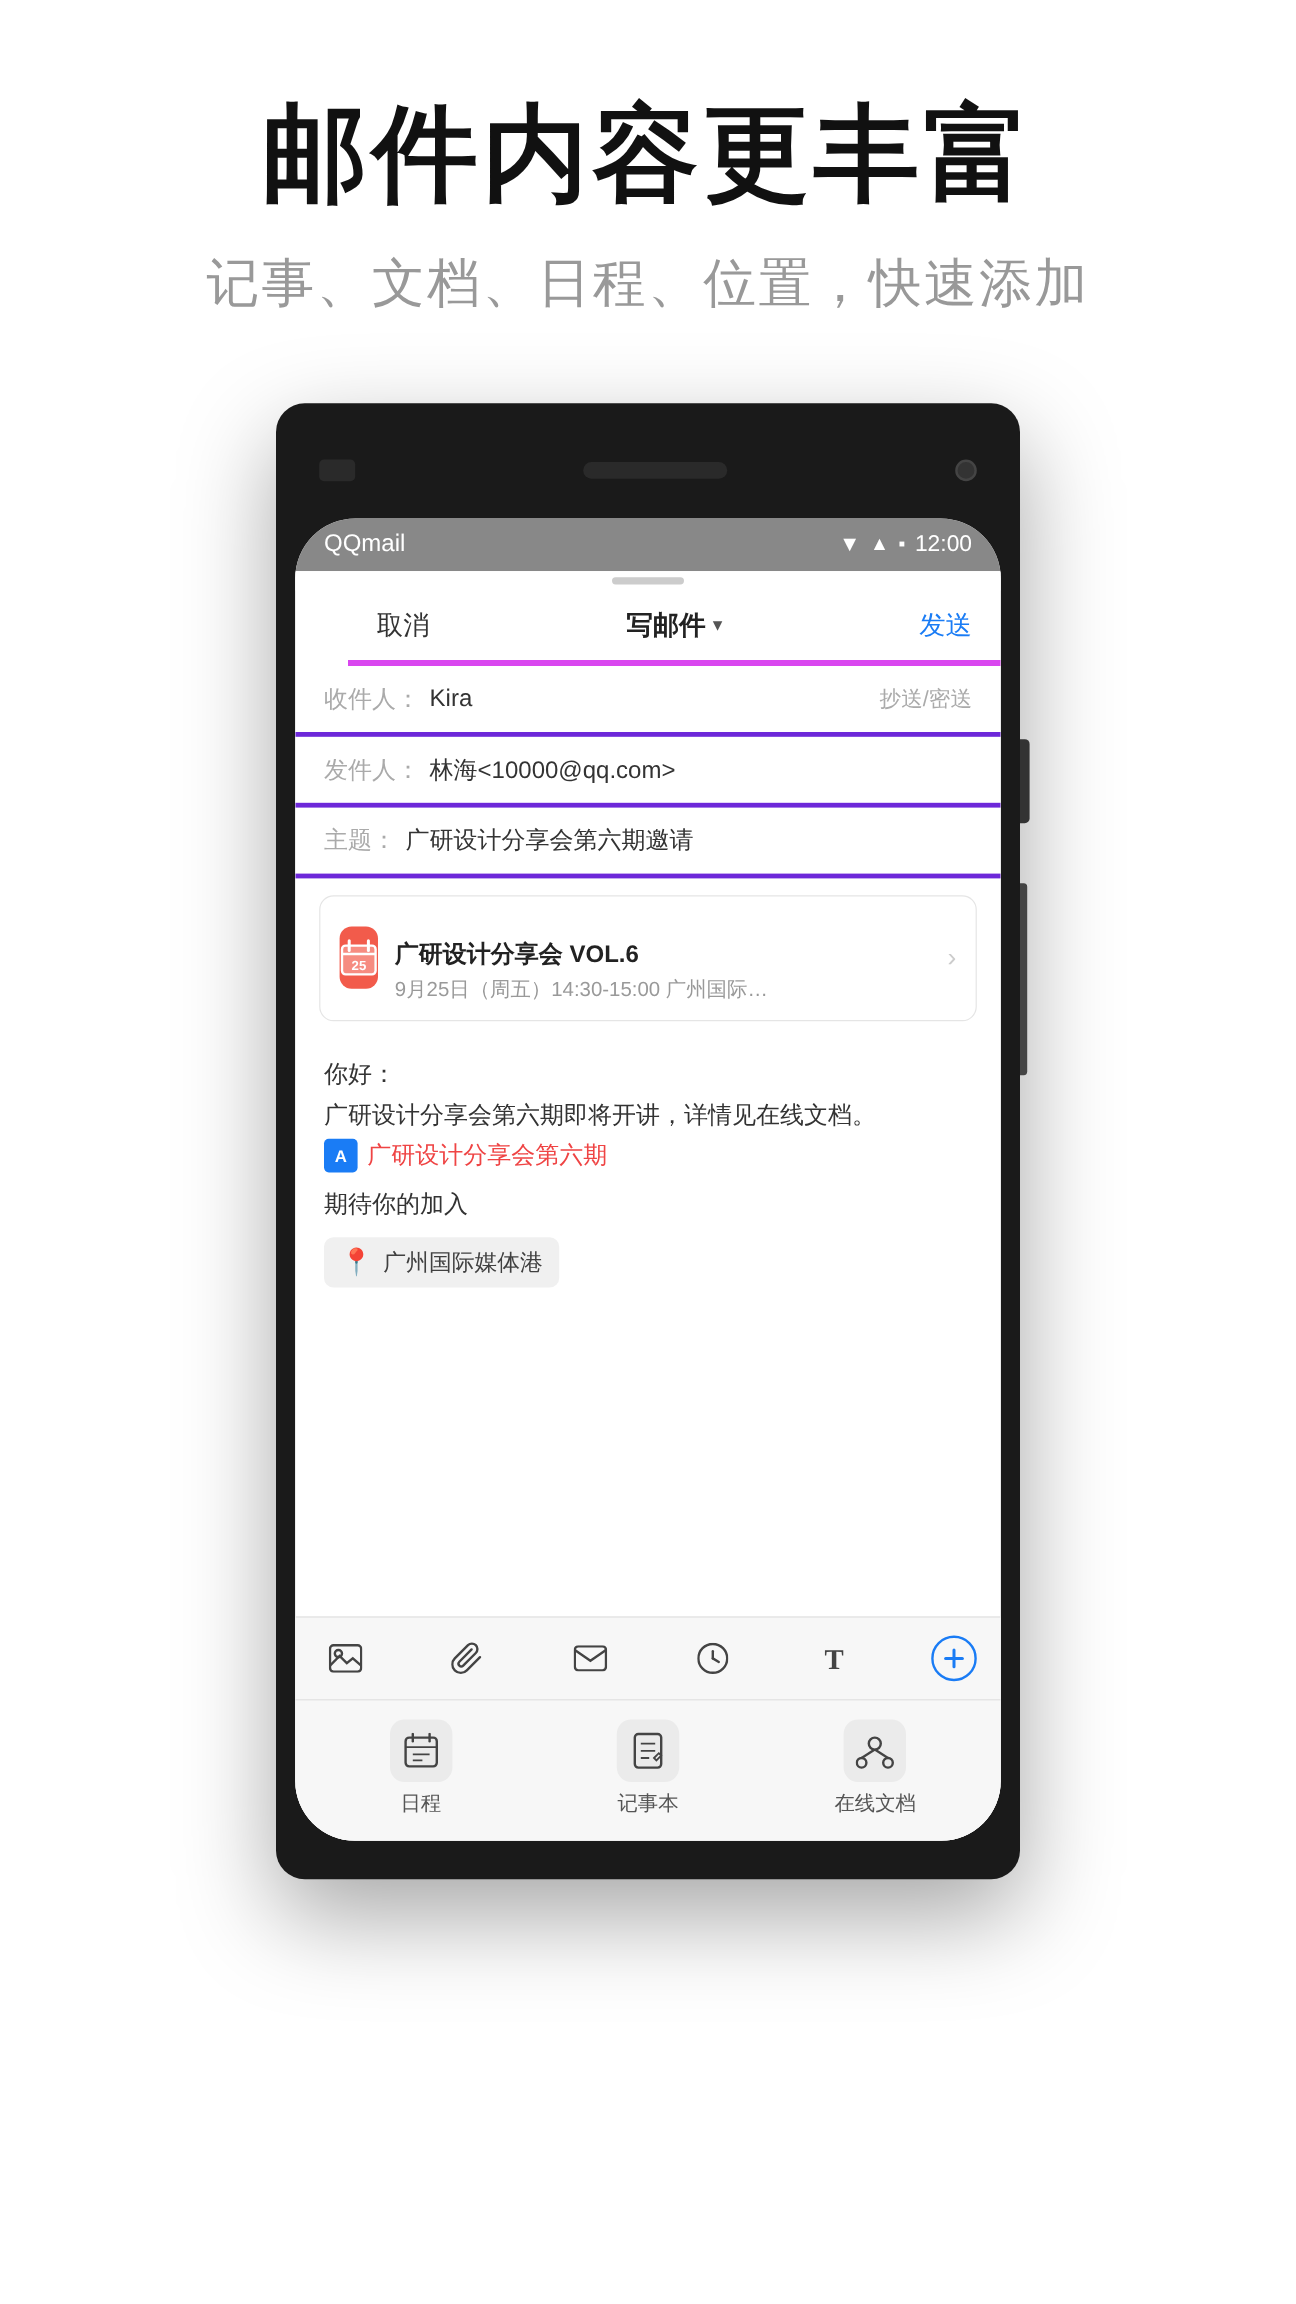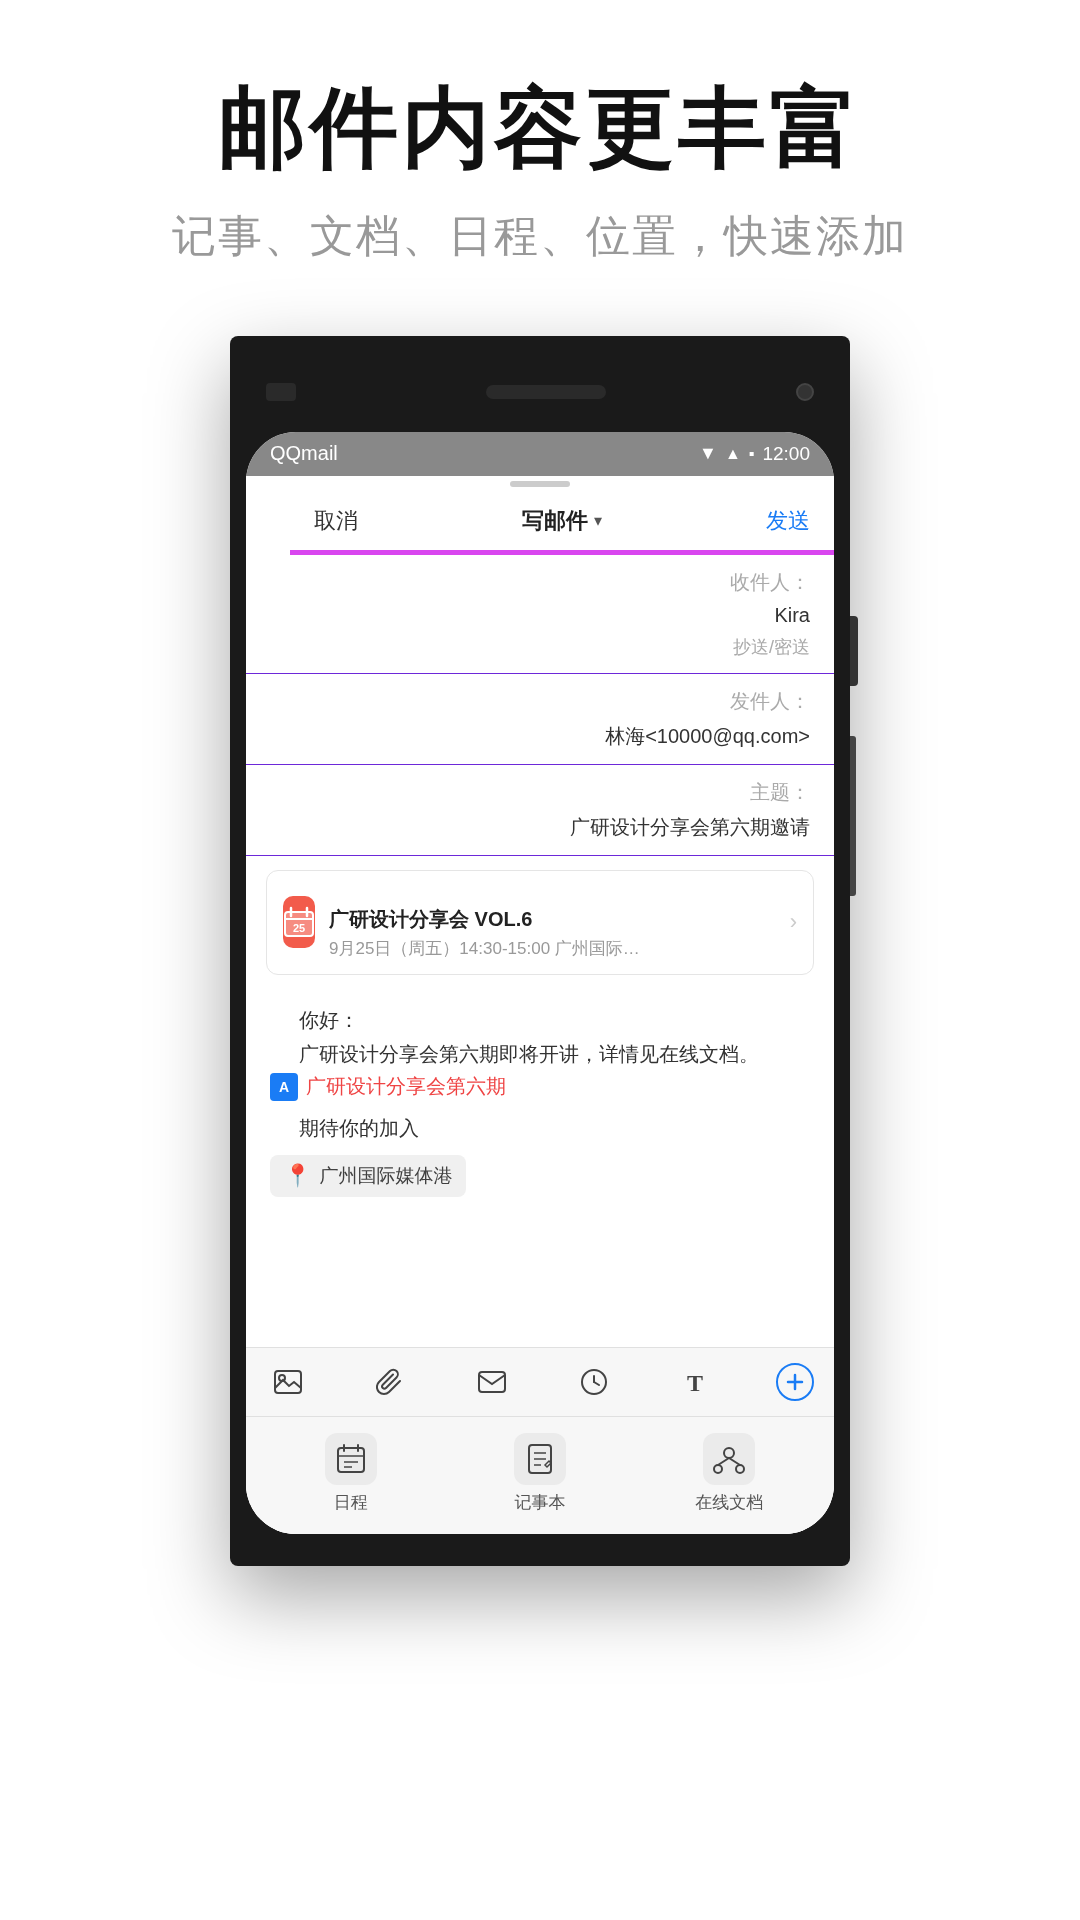--- a/index.html
+++ b/index.html
@@ -35,21 +35,21 @@
     
     .phone-wrapper {
       display: flex;
       justify-content: center;
       margin-top: 30px;
     }
     .phone-outer {
       width: 620px;
       height: 1230px;
       background: #1a1a1a;
-      border-radius: 8px;
+      border-radius: 24px;
       padding: 16px;
       position: relative;
       box-shadow: 0 30px 80px rgba(0,0,0,0.35);
     }
     
     .phone-top-bar {
       width: 100%;
       height: 80px;
       display: flex;
       align-items: center;
@@ -179,25 +179,24 @@
     }
     .compose-send {
       color: #1a7cf5;
       font-size: 22px;
       font-weight: 500;
     }
 
     
     .email-field {
       display: flex;
-      align-items: flex-end;
+      align-items: center;
       padding: 14px 24px;
-      border-bottom: 1px solid #6d28d9;
+      border-bottom: 4px solid #6d28d9;
       gap: 8px;
-      flex-direction: column;
     }
     .field-label {
       color: #aaaaaa;
       font-size: 20px;
       white-space: nowrap;
       flex-shrink: 0;
     }
     .field-value {
       color: #333333;
       font-size: 20px;
@@ -260,21 +259,20 @@
     
     .email-body {
       padding: 14px 24px;
       flex: 1;
       overflow: hidden;
     }
     .body-text {
       font-size: 20px;
       color: #333333;
       line-height: 1.7;
-      margin-left: 29px;
     }
     .doc-link-wrapper {
       display: inline-flex;
       align-items: center;
       gap: 8px;
       margin: 2px 0;
     }
     .doc-icon {
       width: 28px;
       height: 28px;

